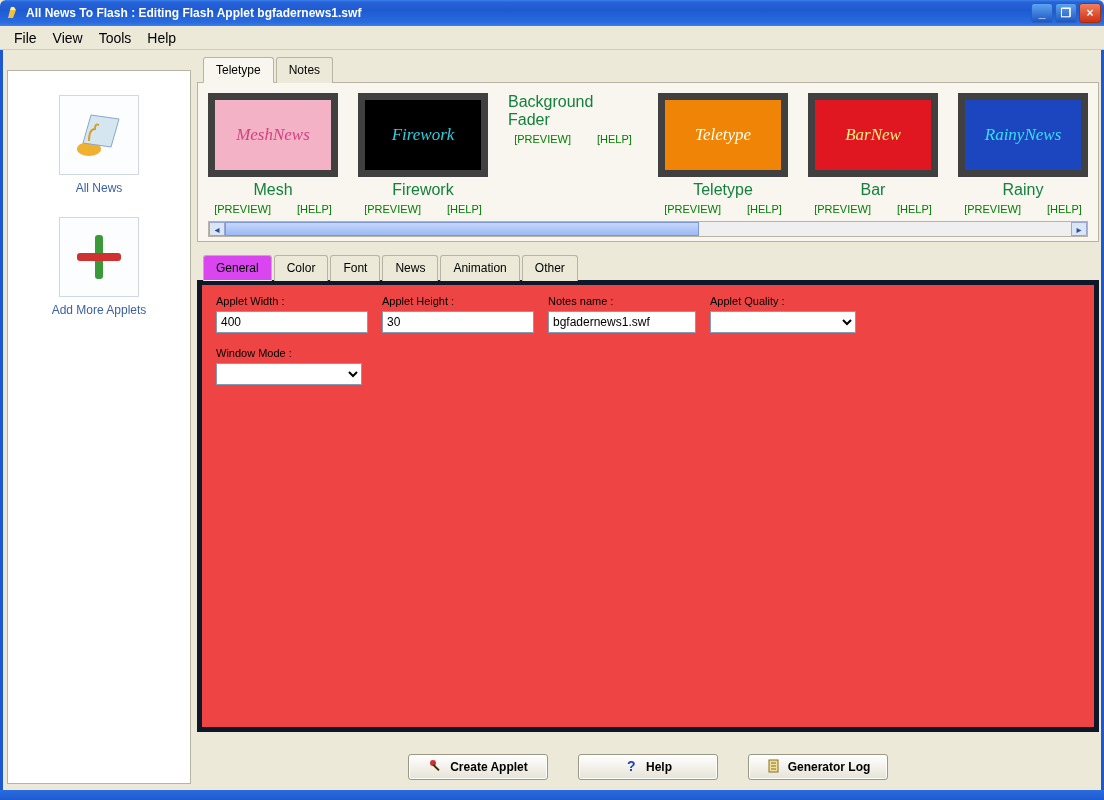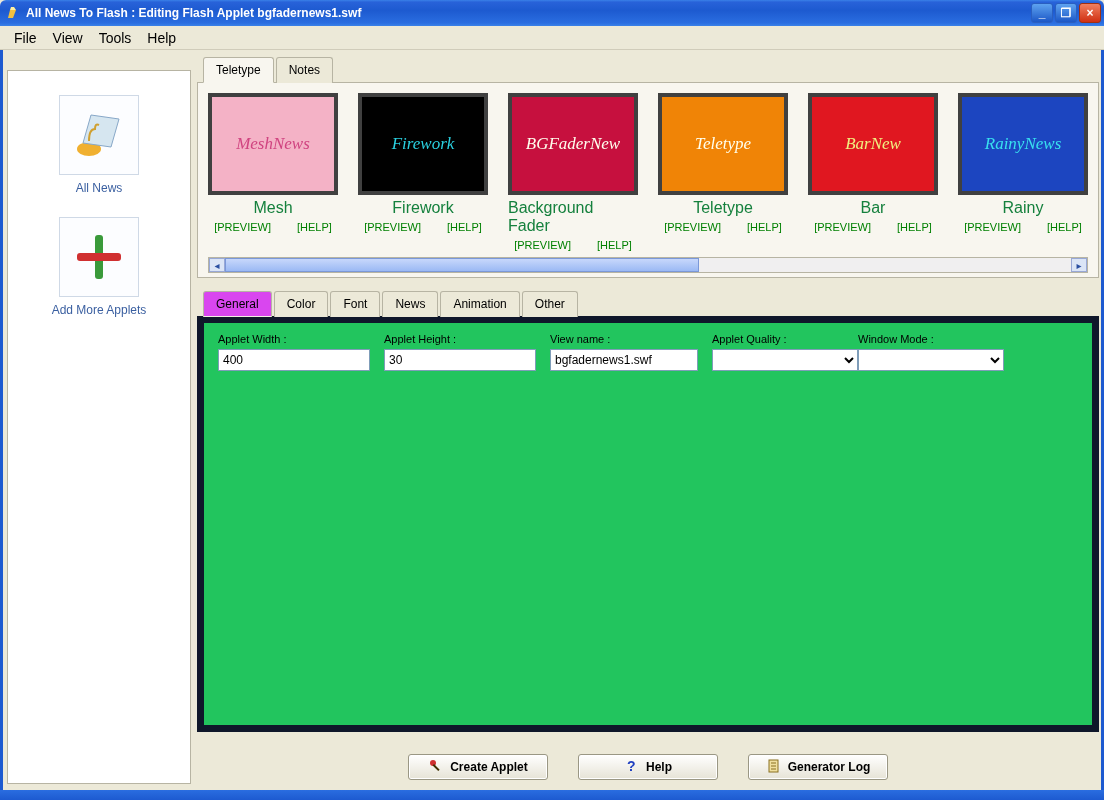--- a/index.html
+++ b/index.html
@@ -97,21 +97,21 @@
 .tab.active { background:#f8f6ef; z-index:2; border-bottom:1px solid #f8f6ef;}
 .tabpanel {
   border: 1px solid #b7b4a3;
   background:#f8f6ef;
   padding: 10px 10px 4px 10px;
 }
 
 .gallery { display:flex; gap:20px; overflow:hidden; }
 .gcard { display:flex; flex-direction:column; align-items:center; gap:4px; min-width:130px;}
 .gthumb {
-  width:130px; height:102px; border:4px solid #404040;
+  width:130px; height:84px; border:7px solid #404040;
   display:flex; align-items:center; justify-content:center;
   font-family: Georgia, serif; font-size:17px; font-style:italic; color:#fff;
   background:#999;
 }
 .gthumb.mesh { background:#f4b2c6; color:#d04480; }
 .gthumb.firework { background:#000; color:#2ad0e0; }
 .gthumb.bgfader { background:#c6103e; color:#ffe; }
 .gthumb.teletype { background:#f08406; color:#ffe; }
 .gthumb.bar { background:#e01720; color:#f0f080; }
 .gthumb.rainy { background:#1c45c0; color:#38e0ef; }
@@ -122,21 +122,21 @@
 .hscroll .sbtn {
   width:16px; background:#dbe5f6; border:1px solid #98a8d6; display:flex;align-items:center;justify-content:center;cursor:pointer; color:#2a4fa0; font-size:10px;
 }
 .hscroll .track { flex:1; position:relative; background:#f0eff0;}
 .hscroll .thumb { position:absolute; left:0; top:0; bottom:0; width:56%; background:linear-gradient(to bottom,#c7d7fb,#9bb9f4); border:1px solid #7b98d8;}
 
 .lowertabs { display:flex; gap:2px; padding-left:6px; margin-top:4px;}
 .ltab { padding:5px 12px; border:1px solid #b7b4a3; border-bottom:none; border-top-left-radius:3px; border-top-right-radius:3px; font-size:12px; background:#ece9d8; cursor:pointer; position:relative; top:1px;}
 .ltab.active { background:#d946ef; border-bottom:1px solid #f2efe4; z-index:2; font-weight:normal;}
 .lowerpanel {
-  border:7px solid #0f172a; background:#22c55e; padding:10px 14px; flex:1; display:flex; flex-direction:row;
+  border:5px solid #0f172a; background:#ef4444; padding:10px 14px; flex:1; display:flex; flex-direction:column;
   min-height:360px;
 }
 .formrow { display:flex; gap:14px; margin-bottom:14px; flex-wrap:wrap;}
 .field { display:flex; flex-direction:column; gap:4px; }
 .field label { font-size:11px; }
 .tinput {
   height:22px; border:1px solid #7f9db9; padding:2px 4px; font-size:12px; font-family:inherit; background:#fff;
 }
 .tinput.w1 { width:152px;}
 .tinput.w2 { width:148px;}
@@ -223,21 +223,20 @@
           </div>
           <div class="gcard">
             <div class="gthumb firework">Firework</div>
             <div class="gname">Firework</div>
             <div class="glinks">
               <a>[PREVIEW]</a>
               <a>[HELP]</a>
             </div>
           </div>
           <div class="gcard">
-            <div class="gthumb bgfader">BGFaderNew</div>
             <div class="gname">Background Fader</div>
             <div class="glinks">
               <a>[PREVIEW]</a>
               <a>[HELP]</a>
             </div>
           </div>
           <div class="gcard">
             <div class="gthumb teletype">Teletype</div>
             <div class="gname">Teletype</div>
             <div class="glinks">
@@ -285,21 +284,21 @@
         <div class="formrow">
           <div class="field">
             <label>Applet Width :</label>
             <input class="tinput w1" value="400" style="">
           </div>
           <div class="field">
             <label>Applet Height :</label>
             <input class="tinput w1" value="30" style="">
           </div>
           <div class="field">
-            <label>View name :</label>
+            <label>Notes name :</label>
             <input class="tinput w2" value="bgfadernews1.swf" style="">
           </div>
           <div class="field">
             <label>Applet Quality :</label>
             <select class="select"></select>
           </div>
         </div>
         <div class="formrow">
           <div class="field">
             <label>Window Mode :</label>

